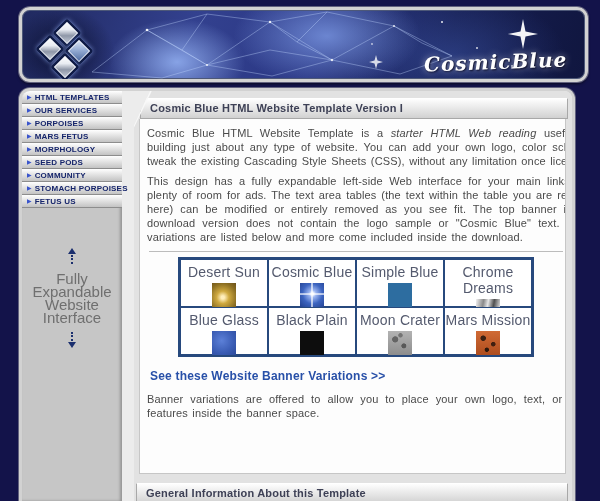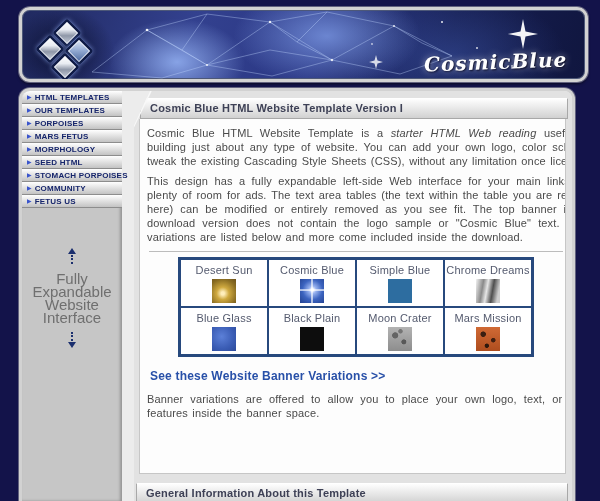--- a/index.html
+++ b/index.html
@@ -62,21 +62,21 @@
     background:#fdfdfd;border:1px solid #c6c6c6;border-top:none;overflow:hidden;}
   .body-pad{padding:8px 0 0 7px;}
   .para{width:448px;text-align:justify;font-size:11px;line-height:13.8px;color:#4a4a4a;
     letter-spacing:.15px;word-spacing:1.2px;margin:0 0 7px;}
   .para em{font-style:italic;}
   .divider{width:414px;border:0;border-top:1px solid #bcbcbc;margin:0 0 5px 2px;}
 
   .vtable{display:grid;grid-template-columns:repeat(4,88px);grid-auto-rows:48px;
     border:2px solid #27497d;width:max-content;margin:0 auto 12px;background:#27497d;}
   .vcell{border:1px solid #27497d;background:#ffffff;text-align:center;padding-top:4px;}
-  .vlabel{font-size:11px;color:#545a6e;letter-spacing:.2px;}
+  .vlabel{font-size:14px;color:#545a6e;letter-spacing:.2px;}
   .swatch{width:24px;height:24px;margin:3px auto 0;}
   .sw-desert-sun{background:radial-gradient(circle at 45% 60%,#ffeebb 0 8%,#cfa93f 32%,#8a6d22 72%,#6b511a 100%);}
   .sw-cosmic-blue{background:
     linear-gradient(to right,transparent 44%,rgba(255,255,255,.95) 50%,transparent 56%),
     linear-gradient(to bottom,transparent 40%,rgba(255,255,255,.95) 46%,transparent 52%),
     radial-gradient(circle at 52% 45%,#ffffff 0 5%,#9ab4f0 20%,#3c64c0 55%,#23418f 100%);}
   .sw-simple-blue{background:#2d6da0;}
   .sw-chrome-dreams{background:linear-gradient(100deg,#f2f2f2,#8a8a8a 28%,#e6e6e6 45%,#4f4f4f 66%,#cfcfcf 88%);}
   .sw-blue-glass{background:radial-gradient(circle at 40% 40%,#5c80d8,#3a5cb4 60%,#2c4a9a);}
   .sw-moon-crater{background:
@@ -135,45 +135,45 @@
   <div class="main">
 
     <div class="sidebar">
       <div id="nav">
           <div class="navbtn">
             <span class="blt">▶</span>
             <span class="lbl">HTML TEMPLATES</span>
           </div>
           <div class="navbtn">
             <span class="blt">▶</span>
-            <span class="lbl">OUR TEMPLATES</span>
+            <span class="lbl">OUR SERVICES</span>
           </div>
           <div class="navbtn">
             <span class="blt">▶</span>
             <span class="lbl">PORPOISES</span>
           </div>
           <div class="navbtn">
             <span class="blt">▶</span>
             <span class="lbl">MARS FETUS</span>
           </div>
           <div class="navbtn">
             <span class="blt">▶</span>
             <span class="lbl">MORPHOLOGY</span>
           </div>
           <div class="navbtn">
             <span class="blt">▶</span>
-            <span class="lbl">SEED HTML</span>
+            <span class="lbl">SEED PODS</span>
+          </div>
+          <div class="navbtn">
+            <span class="blt">▶</span>
+            <span class="lbl">COMMUNITY</span>
           </div>
           <div class="navbtn">
             <span class="blt">▶</span>
             <span class="lbl">STOMACH PORPOISES</span>
-          </div>
-          <div class="navbtn">
-            <span class="blt">▶</span>
-            <span class="lbl">COMMUNITY</span>
           </div>
           <div class="navbtn">
             <span class="blt">▶</span>
             <span class="lbl">FETUS US</span>
           </div>
         </div>
       <div class="expand">
         <div class="arrow">
           <div class="tri-up"></div>
             <div class="tail"></div>

